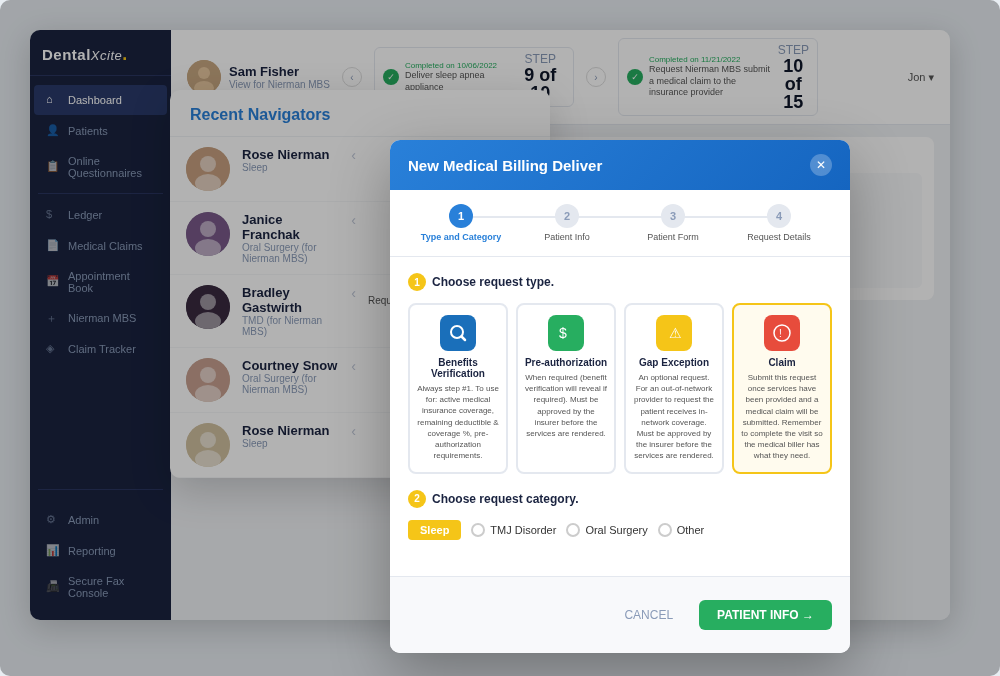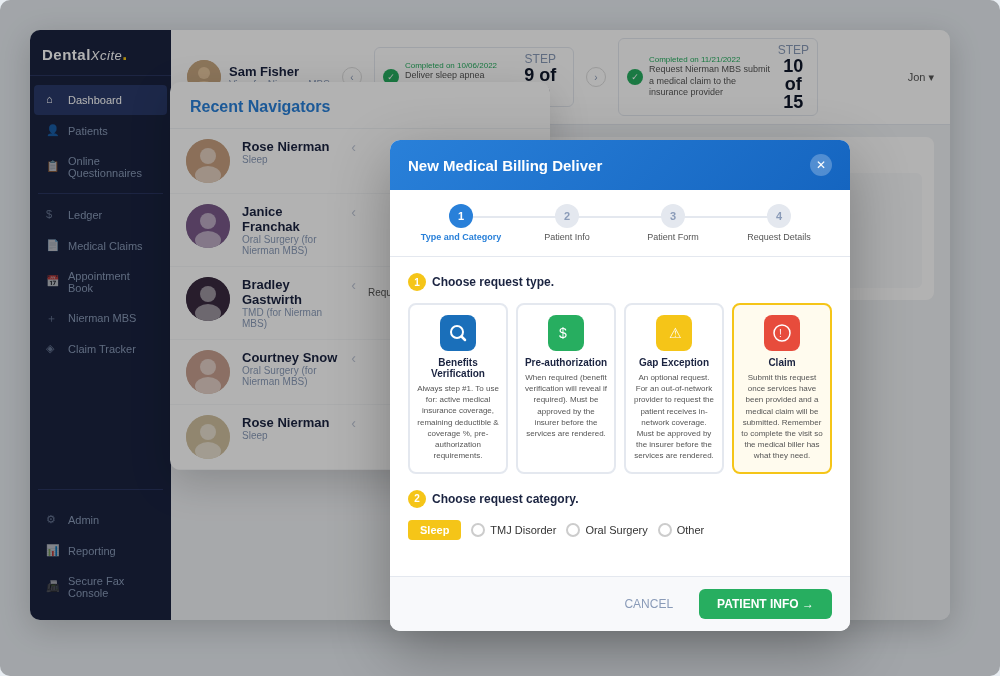--- a/index.html
+++ b/index.html
@@ -225,21 +225,21 @@
       color: #1a2340;
     }
     .chart-sub {
       font-size: 9px;
       color: #8a9bb8;
     }
 
     
     .recent-nav-panel {
       position: absolute;
-      top: 82px;
+      top: 90px;
       left: 170px;
       width: 380px;
       background: #fff;
       border-radius: 10px;
       box-shadow: 0 12px 40px rgba(0,0,0,0.18);
       z-index: 10;
       overflow: hidden;
     }
     .recent-nav-header {
       padding: 16px 20px 12px;
@@ -522,21 +522,21 @@
       border: none;
       border-radius: 4px;
       padding: 4px 12px;
       font-size: 11px;
       font-weight: 600;
       cursor: pointer;
     }
 
     
     .dialog-footer {
-      padding: 12px 18px;
+      padding: 23px 18px;
       background: #f8f9fb;
       border-top: 1px solid #e4e8ef;
       display: flex;
       justify-content: flex-end;
       gap: 10px;
     }
     .btn-cancel {
       background: transparent;
       border: none;
       color: #8a9bb8;

